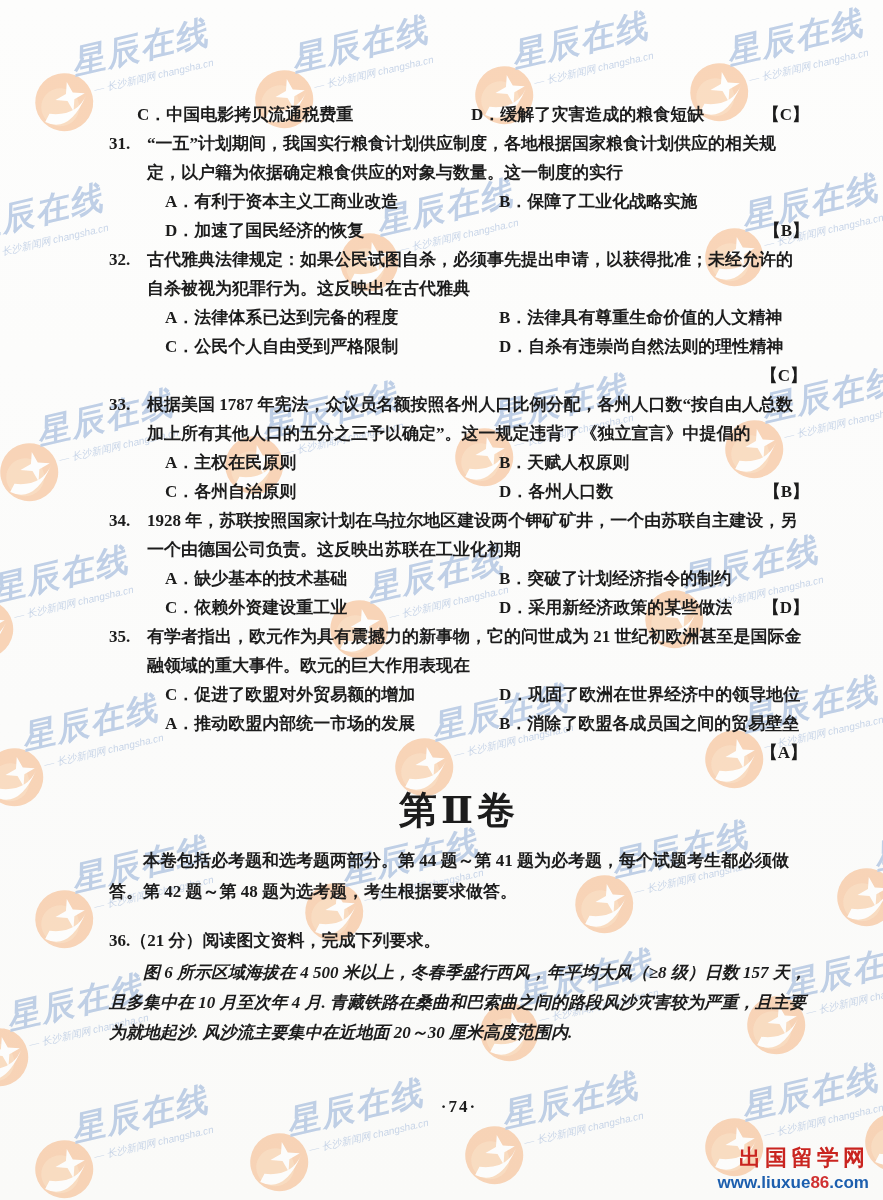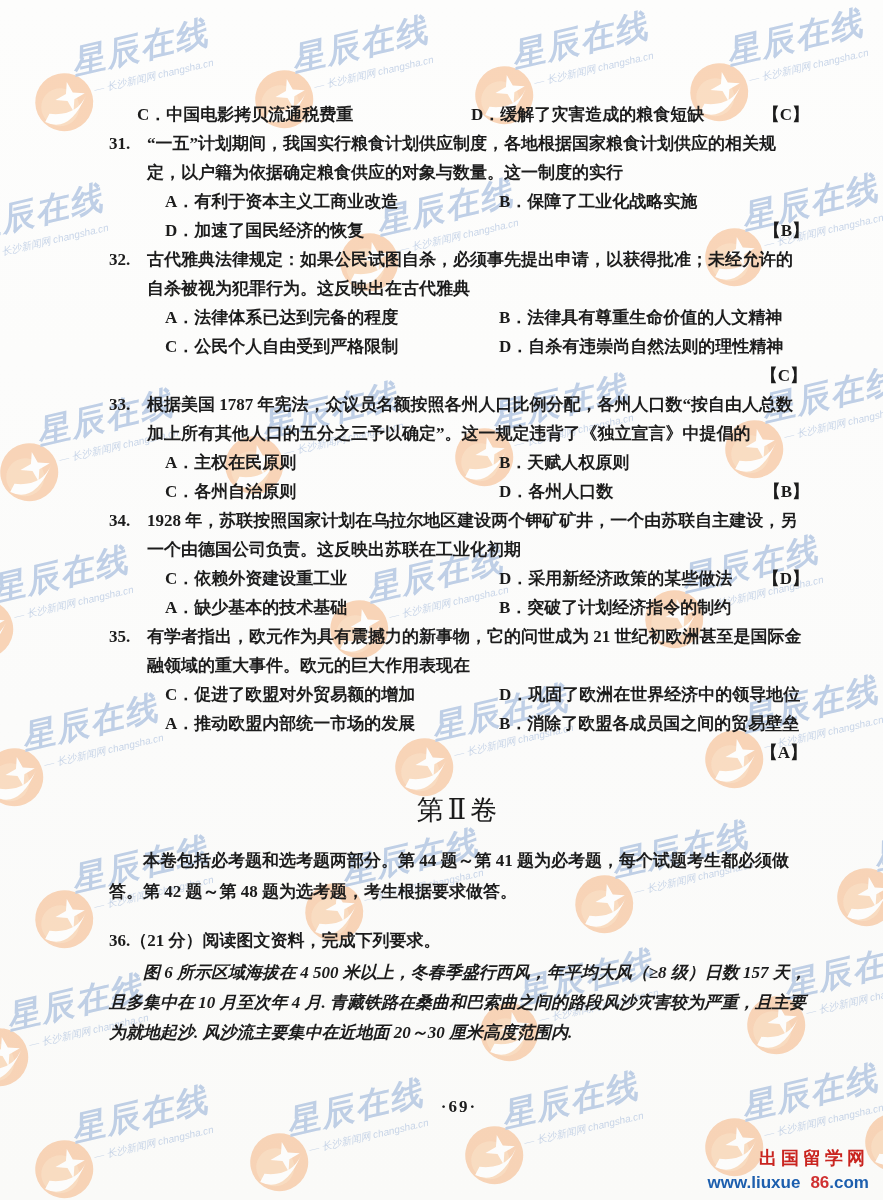--- a/index.html
+++ b/index.html
@@ -33,32 +33,32 @@
   .opt-row { display:flex; padding-left:28px; }
   .opt-left { width:334px; flex-shrink:0; }
   .opt-right { flex:1; }
   .opt-answer { margin-left:auto; white-space:nowrap; padding-left:6px; }
   .question { position:relative; padding-left:38px; }
   .q-num { position:absolute; left:0; top:0; }
   .q-options .opt-row { margin-left:-10px; }
   .answer-line { text-align:right; padding-right:2px; }
   .section-title {
     margin:22px 0 14px 0; text-align:center;
-    font-size:27px; font-weight:normal; line-height:42px; letter-spacing:4px;
+    font-size:38px; font-weight:bold; line-height:42px; letter-spacing:4px;
   }
   .intro { margin:12px 0 0 0; text-indent:2em; line-height:31px; }
   .q36-lead { margin:18px 0 0 0; line-height:31px; }
   .q36-body { margin:2px 0 0 0; text-indent:2em; line-height:30px; font-style:italic; }
   .page-number { margin-top:44px; text-align:center; font-size:17px; letter-spacing:2px; }
   
   .footer-brand { position:absolute; right:14px; top:1144px; z-index:2; text-align:right;
     font-family:"Liberation Sans","DejaVu Sans",sans-serif; }
-  .brand-name { font-size:18px; font-weight:bold; color:#c9241f; letter-spacing:4px; line-height:28px; }
+  .brand-name { font-size:22px; font-weight:bold; color:#c9241f; letter-spacing:4px; line-height:28px; }
   .brand-url { font-size:17px; font-weight:bold; color:#1d5fae; line-height:22px; }
-  .brand-url .u86 { color:#d03030;padding-left:10px; }
+  .brand-url .u86 { color:#d03030; }
 </style>
 </head>
 <body>
 
 <div class="page">
 
   <div id="wm-layer">
       <div class="wm" style="left: 30px; top: 25px;">
         <div class="wm-logo">
 <svg viewBox="0 0 60 60" width="60" height="60" aria-hidden="true">
@@ -405,49 +405,49 @@
               <span class="opt-right">B．天赋人权原则</span>
             </div>
             <div class="opt-row">
               <span class="opt-left">C．各州自治原则</span>
               <span class="opt-right">D．各州人口数</span>
               <span class="opt-answer">【B】</span>
             </div>
           </div></div>
         <div class="question"><span class="q-num">34.</span><span class="q-stem">1928 年，苏联按照国家计划在乌拉尔地区建设两个钾矿矿井，一个由苏联自主建设，另一个由德国公司负责。这反映出苏联在工业化初期</span><div class="q-options">
             <div class="opt-row">
+              <span class="opt-left">A．缺少基本的技术基础</span>
+              <span class="opt-right">B．突破了计划经济指令的制约</span>
+            </div>
+            <div class="opt-row">
               <span class="opt-left">C．依赖外资建设重工业</span>
               <span class="opt-right">D．采用新经济政策的某些做法</span>
               <span class="opt-answer">【D】</span>
             </div>
-            <div class="opt-row">
-              <span class="opt-left">A．缺少基本的技术基础</span>
-              <span class="opt-right">B．突破了计划经济指令的制约</span>
-            </div>
           </div></div>
         <div class="question"><span class="q-num">35.</span><span class="q-stem">有学者指出，欧元作为具有震撼力的新事物，它的问世成为 21 世纪初欧洲甚至是国际金融领域的重大事件。欧元的巨大作用表现在</span><div class="q-options">
             <div class="opt-row">
               <span class="opt-left">C．促进了欧盟对外贸易额的增加</span>
               <span class="opt-right">D．巩固了欧洲在世界经济中的领导地位</span>
             </div>
             <div class="opt-row">
               <span class="opt-left">A．推动欧盟内部统一市场的发展</span>
               <span class="opt-right">B．消除了欧盟各成员国之间的贸易壁垒</span>
             </div>
           </div><div class="answer-line">【A】</div></div>
       </div>
 
     <h1 class="section-title">第Ⅱ卷</h1>
 
     <p class="intro">本卷包括必考题和选考题两部分。第 44 题～第 41 题为必考题，每个试题考生都必须做答。第 42 题～第 48 题为选考题，考生根据要求做答。</p>
 
     <p class="q36-lead">36.（21 分）阅读图文资料，完成下列要求。</p>
     <p class="q36-body">图 6 所示区域海拔在 4 500 米以上，冬春季盛行西风，年平均大风（≥8 级）日数 157 天，且多集中在 10 月至次年 4 月. 青藏铁路在桑曲和巴索曲之间的路段风沙灾害较为严重，且主要为就地起沙. 风沙流主要集中在近地面 20～30 厘米高度范围内.</p>
 
-    <div class="page-number">·69·</div>
+    <div class="page-number">·74·</div>
   </div>
 
   <div class="footer-brand">
     <div class="brand-name">出国留学网</div>
     <div class="brand-url"><span>www.liuxue</span><span class="u86">86</span><span>.com</span></div>
   </div>
 
 </div>
 
 </body></html>

